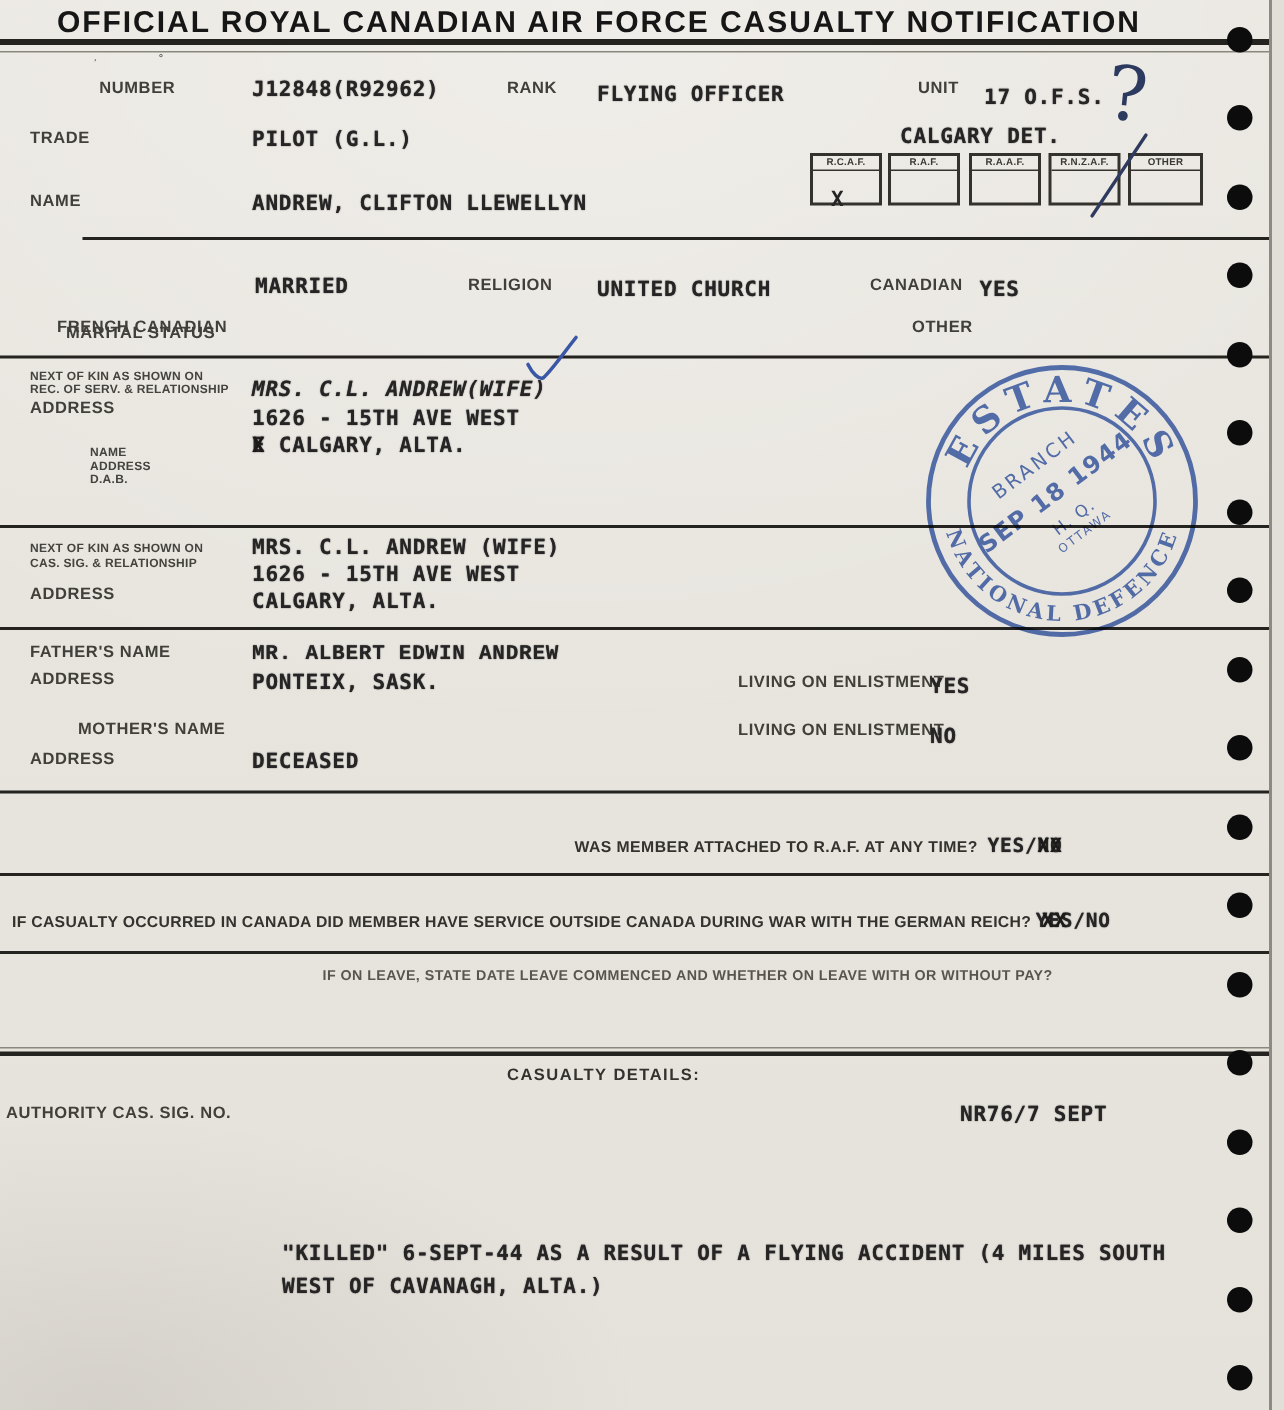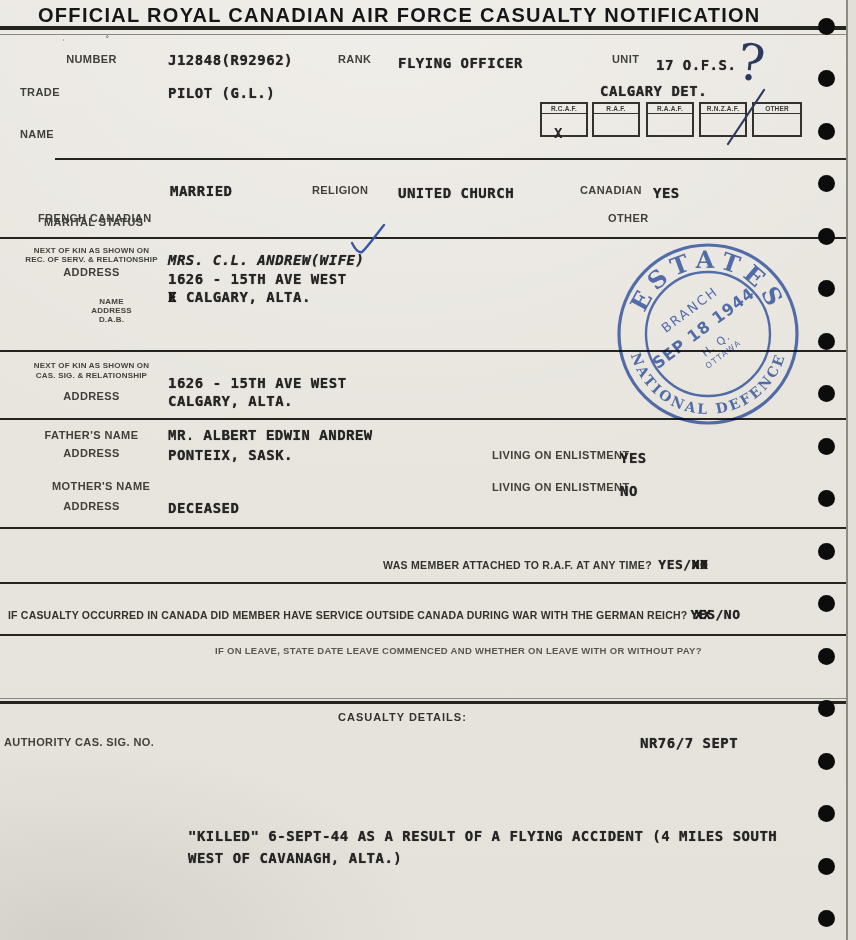--- a/index.html
+++ b/index.html
@@ -20,21 +20,21 @@
   .rule{position:absolute;background:#25231f;z-index:1;}
   .rule-faint{position:absolute;background:#8a877f;z-index:1;}
   .hole{position:absolute;width:17px;height:17px;border-radius:50%;background:#0c0c0c;z-index:6;}
   .cbox{position:absolute;width:44px;height:31px;border:2px solid #34322d;z-index:2;}
   .cbox .cap{display:block;font-size:6.5px;font-weight:700;color:#3b3934;text-align:center;
     border-bottom:1.5px solid #34322d;padding:1px 0;letter-spacing:.2px;}
   .cbox .mark{position:absolute;left:12px;bottom:-6px;font-family:"DejaVu Sans Mono",monospace;
     font-weight:700;font-size:14px;color:#262424;}
   .strike{position:relative;display:inline-block;}
   .strike .over{position:absolute;left:0;top:0;width:100%;text-align:center;color:#1d1b1a;}
-  .right{text-align:center;}
+  .right{text-align:left;}
   .stamp{position:absolute;z-index:4;mix-blend-mode:multiply;opacity:.85;}
   .pen{position:absolute;z-index:5;}
   .qmark{font-family:"DejaVu Serif",serif;font-size:50px;color:#2d3a60;transform:rotate(6deg);z-index:5;}
   .speck{font-size:9px;color:#4a4843;}
   .edge{position:absolute;top:0;height:940px;z-index:0;}
 </style>
 </head>
 <body>
 
 <div class="page">
@@ -74,20 +74,21 @@
   <div class="cbox" style="left:699px;top:102px;">
     <span class="cap">R.N.Z.A.F.</span>
     <span class="mark"></span>
   </div>
   <div class="cbox" style="left:752px;top:102px;width:46px;">
     <span class="cap">OTHER</span>
     <span class="mark"></span>
   </div>
 
   <div class="abs lbl" style="left:20px;top:128px;width:143px;">NAME</div>
+  <div class="abs typed" style="left:168px;top:128px;">ANDREW, CLIFTON LLEWELLYN</div>
   <div class="rule" style="left:55px;top:158px;width:791px;height:2px;"></div>
 
   <div class="abs lbl" style="left:44px;top:184px;margin-top:32px;">MARITAL STATUS</div>
   <div class="abs typed" style="left:170px;top:183px;">MARRIED</div>
   <div class="abs lbl" style="left:312px;top:184px;">RELIGION</div>
   <div class="abs typed" style="left:398px;top:185px;">UNITED CHURCH</div>
   <div class="abs lbl" style="left:580px;top:184px;">CANADIAN</div>
   <div class="abs typed" style="left:653px;top:185px;">YES</div>
   <div class="abs lbl" style="left:38px;top:212px;">FRENCH CANADIAN</div>
   <div class="abs typed" style="left:200px;top:212px;"></div>
@@ -105,20 +106,21 @@
     <span>CALGARY, ALTA.</span>
   </div>
   <div class="abs lbl-sm right" style="left:60px;top:297px;width:103px;">NAME</div>
   <div class="abs lbl-sm right" style="left:60px;top:306px;width:103px;">ADDRESS</div>
   <div class="abs lbl-sm right" style="left:60px;top:315px;width:103px;">D.A.B.</div>
   <div class="rule" style="left:0;top:350px;width:846px;height:2px;"></div>
 
   <div class="abs lbl-sm right" style="left:20px;top:361px;width:143px;">NEXT OF KIN AS SHOWN ON</div>
   <div class="abs lbl-sm right" style="left:20px;top:371px;width:143px;">CAS. SIG. &amp; RELATIONSHIP</div>
   <div class="abs lbl right" style="left:20px;top:390px;width:143px;">ADDRESS</div>
+  <div class="abs typed" style="left:168px;top:357px;">MRS. C.L. ANDREW (WIFE)</div>
   <div class="abs typed" style="left:168px;top:375px;">1626 - 15TH AVE WEST</div>
   <div class="abs typed" style="left:168px;top:393px;">CALGARY, ALTA.</div>
   <div class="rule" style="left:0;top:418px;width:846px;height:2px;"></div>
 
   <div class="abs lbl right" style="left:20px;top:429px;width:143px;">FATHER'S NAME</div>
   <div class="abs typed" style="left:168px;top:428px;font-family:Liberation Mono, monospace;">MR. ALBERT EDWIN ANDREW</div>
   <div class="abs lbl right" style="left:20px;top:447px;width:143px;">ADDRESS</div>
   <div class="abs typed" style="left:168px;top:447px;">PONTEIX, SASK.</div>
   <div class="abs lbl" style="left:492px;top:449px;">LIVING ON ENLISTMENT</div>
   <div class="abs typed" style="left:620px;top:450px;">YES</div>

